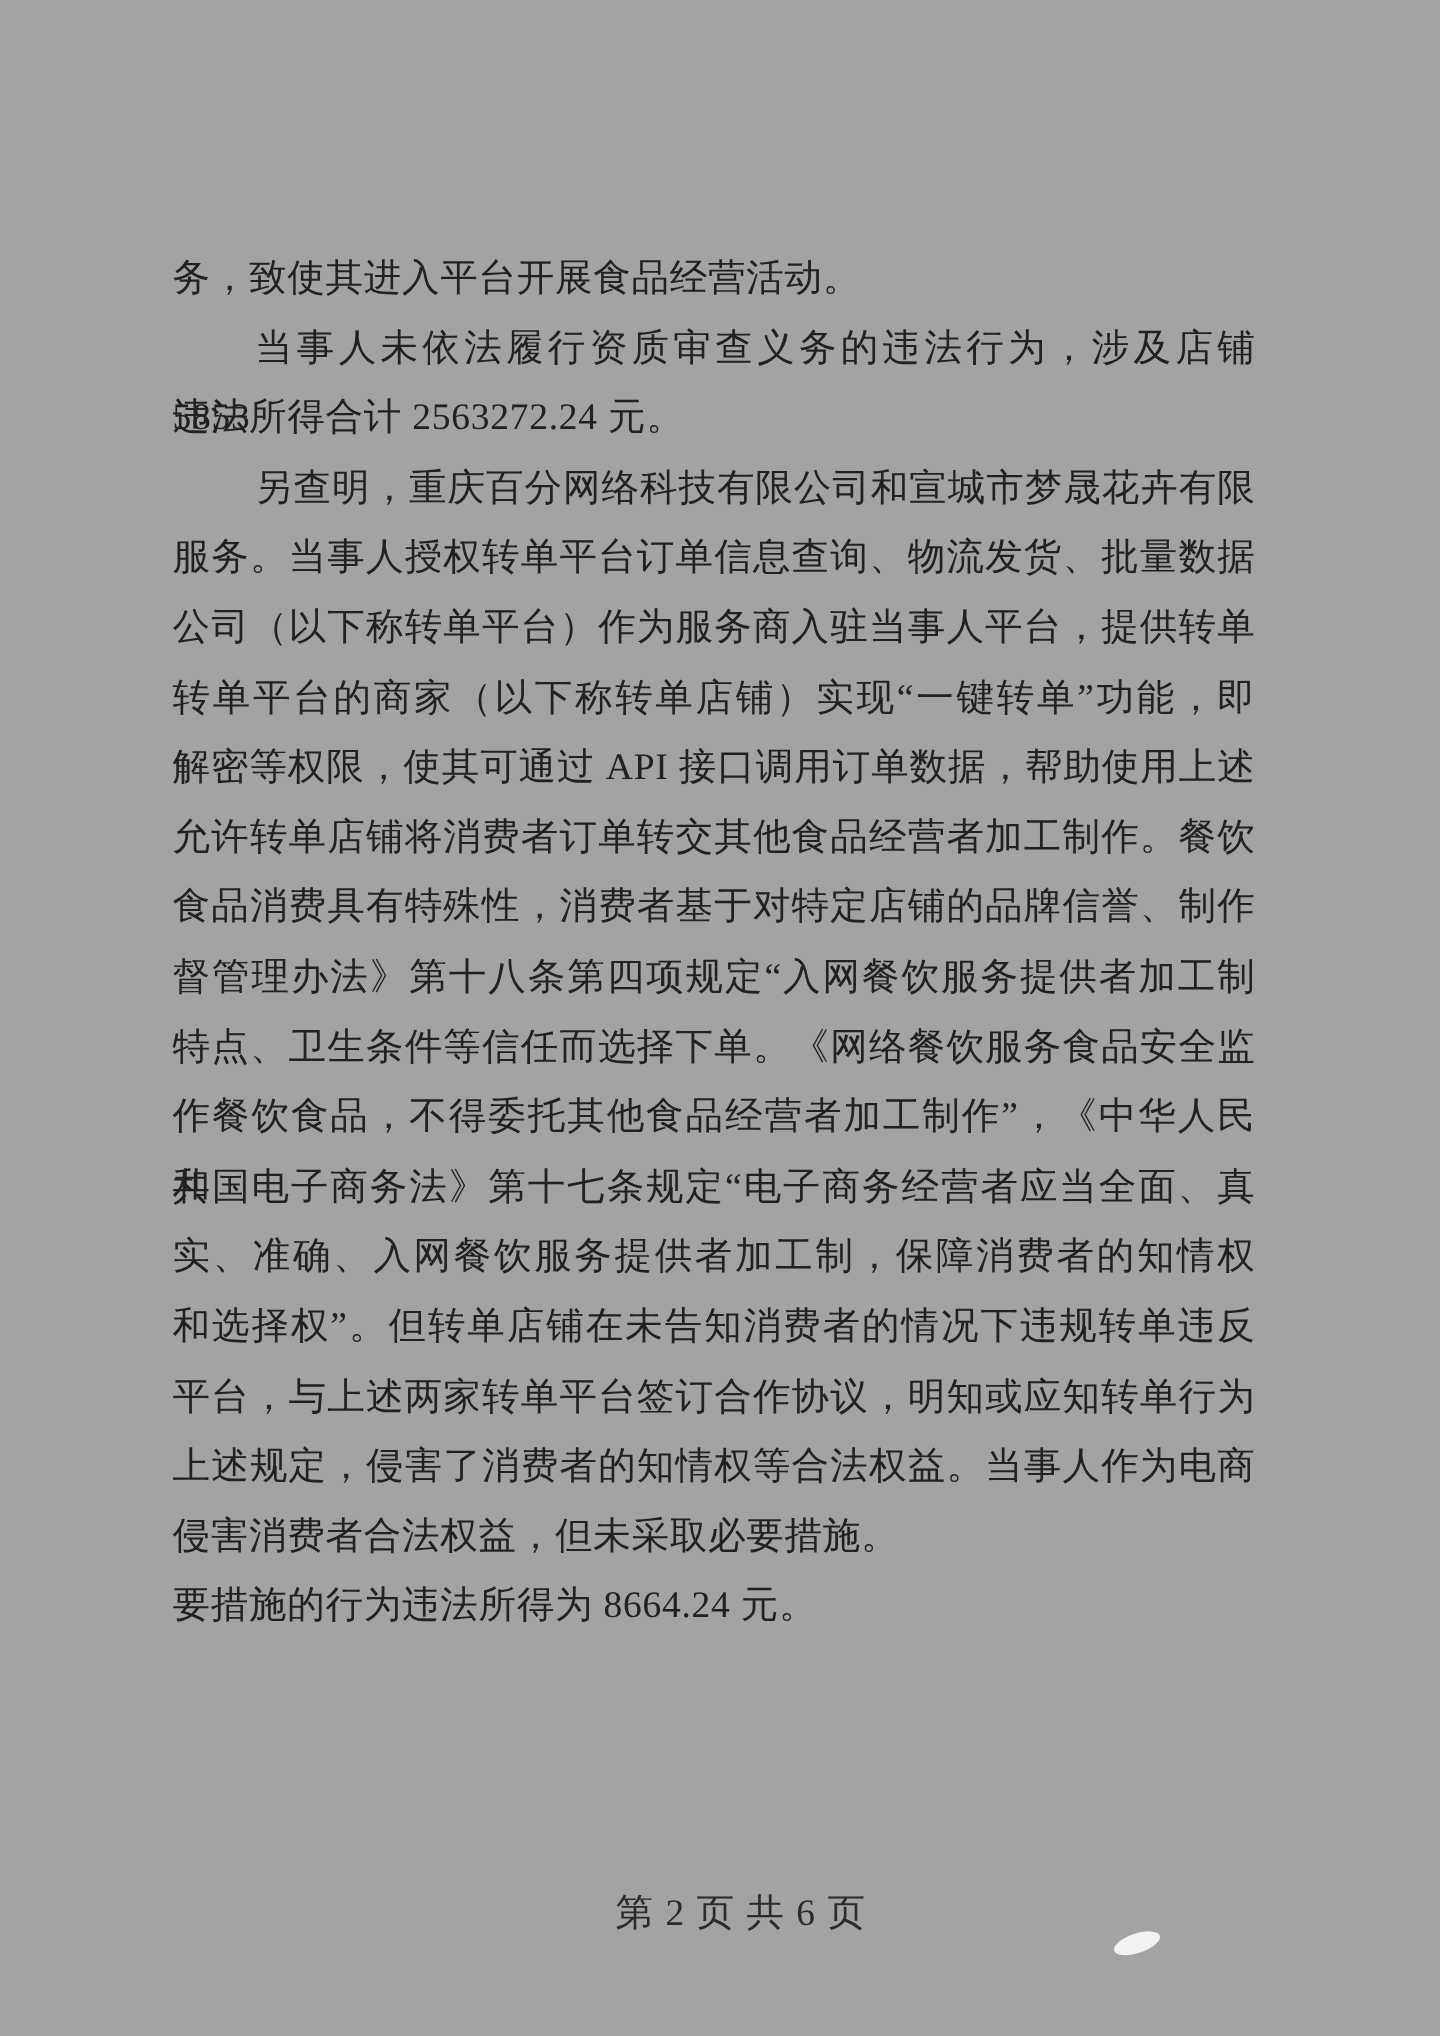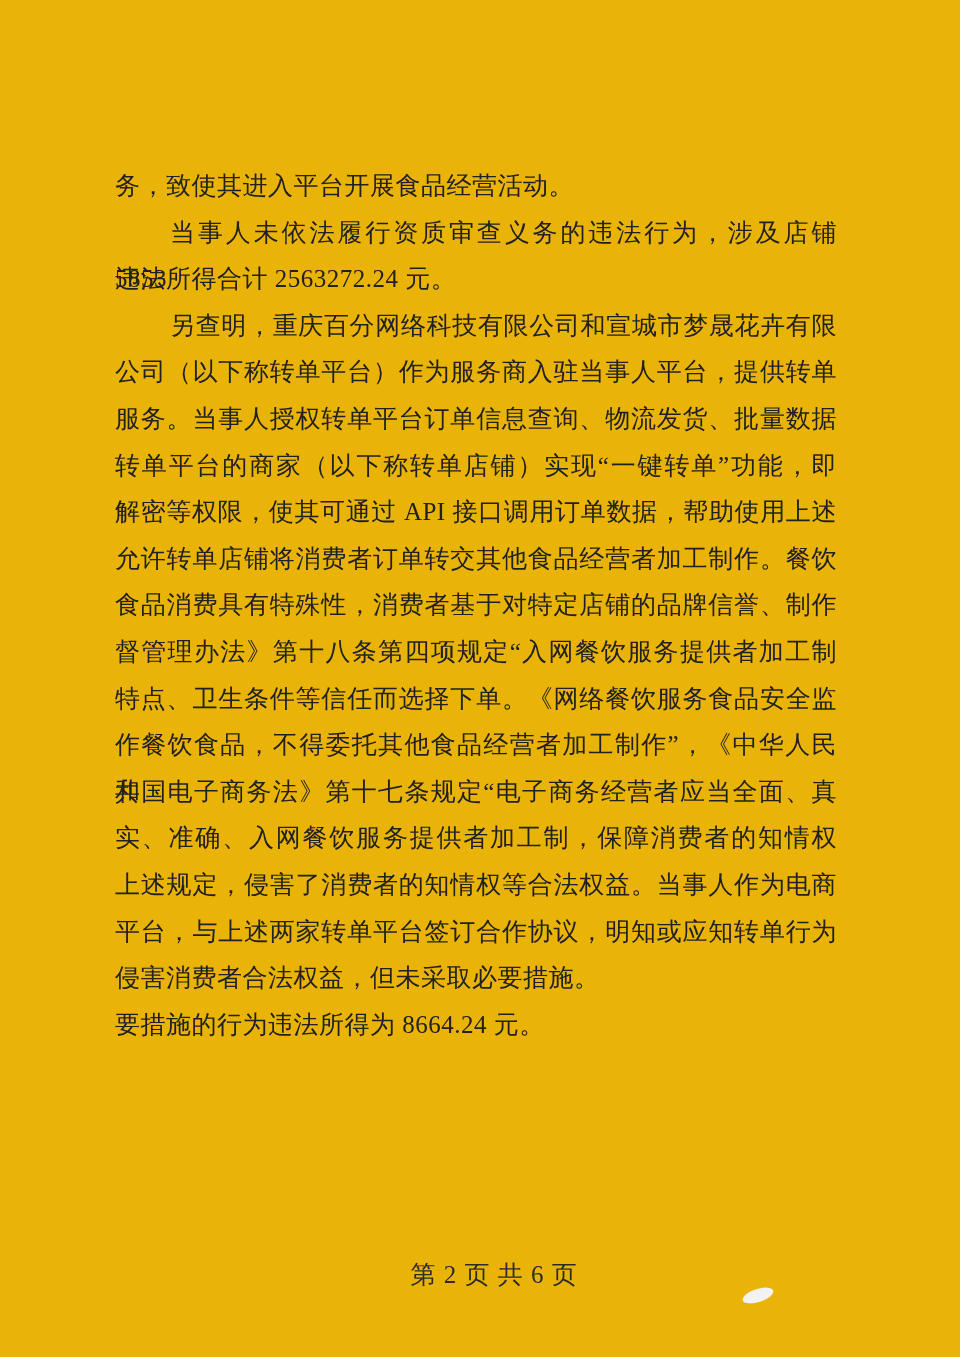--- a/index.html
+++ b/index.html
@@ -1,20 +1,20 @@
 <!DOCTYPE html>
 <html><head>
 <meta charset="utf-8">
 <style>
   html, body { margin: 0; padding: 0; background: #e9e9e9; }
   .page {
     position: relative;
     width: 960px;
     height: 1357px;
-    background: #eab308;
+    background: #a3a3a3;
     font-family: "Liberation Serif", "DejaVu Serif", serif;
     color: #212121;
     overflow: hidden;
     margin: 0 auto;
   }
   .textblock {
     position: absolute;
     left: 115px;
     top: 163px;
     width: 722px;
@@ -58,33 +58,34 @@
 <body>
 
 <div class="page">
 
   <div class="textblock">
 
   <div class="line">务，致使其进入平台开展食品经营活动。</div>
       <div class="line j in">当事人未依法履行资质审查义务的违法行为，涉及店铺 5853</div>
       <div class="line">违法所得合计 2563272.24 元。</div>
       <div class="line j in">另查明，重庆百分网络科技有限公司和宣城市梦晟花卉有限</div>
+      <div class="line j">服务。当事人授权转单平台订单信息查询、物流发货、批量数据</div>
       <div class="line j">公司（以下称转单平台）作为服务商入驻当事人平台，提供转单</div>
-      <div class="line j">服务。当事人授权转单平台订单信息查询、物流发货、批量数据</div>
       <div class="line j">转单平台的商家（以下称转单店铺）实现“一键转单”功能，即</div>
       <div class="line j">解密等权限，使其可通过 API 接口调用订单数据，帮助使用上述</div>
       <div class="line j">允许转单店铺将消费者订单转交其他食品经营者加工制作。餐饮</div>
       <div class="line j">食品消费具有特殊性，消费者基于对特定店铺的品牌信誉、制作</div>
       <div class="line j">督管理办法》第十八条第四项规定“入网餐饮服务提供者加工制</div>
       <div class="line j">特点、卫生条件等信任而选择下单。《网络餐饮服务食品安全监</div>
       <div class="line j">作餐饮食品，不得委托其他食品经营者加工制作”，《中华人民共</div>
       <div class="line j">和国电子商务法》第十七条规定“电子商务经营者应当全面、真</div>
       <div class="line j">实、准确、入网餐饮服务提供者加工制，保障消费者的知情权</div>
+      <div class="line j">和选择权”。但转单店铺在未告知消费者的情况下违规转单违反</div>
+      <div class="line j">平台，与上述两家转单平台签订合作协议，明知或应知转单行为</div>
       <div class="line j">上述规定，侵害了消费者的知情权等合法权益。当事人作为电商</div>
-      <div class="line j">平台，与上述两家转单平台签订合作协议，明知或应知转单行为</div>
       <div class="line">侵害消费者合法权益，但未采取必要措施。</div>
       <div class="line">要措施的行为违法所得为 8664.24 元。</div>
     </div>
 
   <div class="footer">
     <span>第 2 页 共 6 页</span>
   </div>
 
   <div class="smudge"></div>
 

